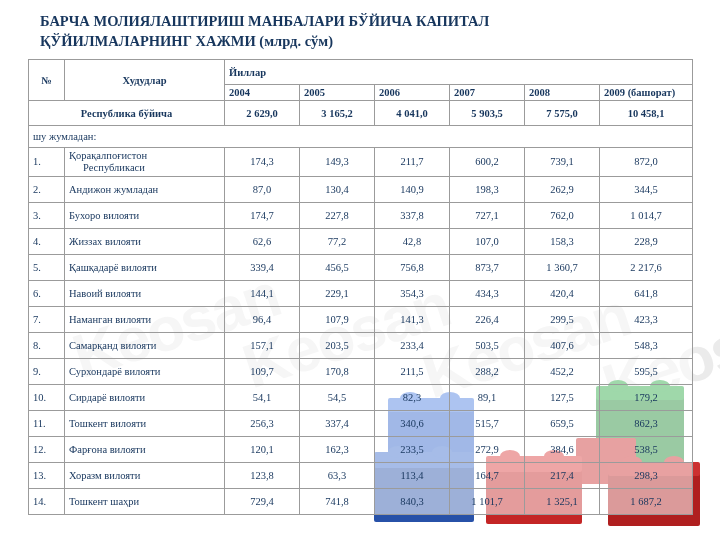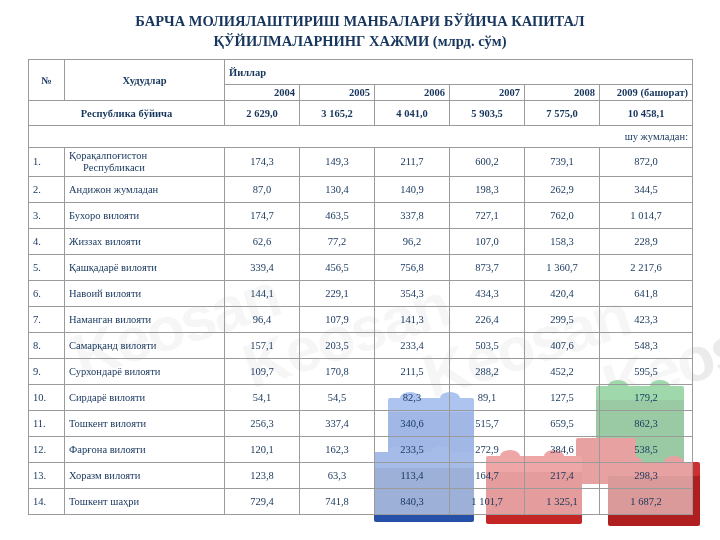--- a/index.html
+++ b/index.html
@@ -27,21 +27,21 @@
     user-select: none;
     z-index: 5;
   }
   .wm1 { left: 70px;  top: 290px; transform: rotate(-18deg); }
   .wm2 { left: 240px; top: 300px; transform: rotate(-18deg); }
   .wm3 { left: 420px; top: 310px; transform: rotate(-18deg); }
   .wm4 { left: 600px; top: 320px; transform: rotate(-18deg); }
 
   
   .title {
-    text-align: center;
+    text-align: left;
     font-family: "Liberation Serif", serif;
     font-weight: bold;
     font-size: 14.5px;
     color: #17365d;
     line-height: 1.35;
     padding: 12px 40px 8px 40px;
     position: relative;
     z-index: 20;
   }
 
@@ -71,38 +71,38 @@
     font-size: 11px;
     height: 24px;
   }
   .hdr-years {
     text-align: left;
     font-weight: bold;
     font-size: 11.5px;
     height: 20px;
   }
   .hdr-num {
-    text-align: right;
+    text-align: left;
     font-weight: bold;
     font-size: 11px;
     margin-top: 31px;
   }
   .rep-row td {
     font-weight: bold;
     color: #a02020;
     text-align: center;
     height: 20px;
     font-size: 10.5px;
   }
   .rep-row td.rep-name {
     text-align: center;
     margin-left: 24px;
   }
   .sub-row td {
-    text-align: right;
+    text-align: left;
     font-size: 10.5px;
     height: 17px;
     color: #17365d;
   }
   td.idx {
     text-align: left;
     padding-left: 6px;
     width: 30px;
   }
   td.region {
@@ -233,33 +233,33 @@
         <td class="num">140,9</td>
         <td class="num">198,3</td>
         <td class="num">262,9</td>
         <td class="num">344,5</td>
       </tr>
 
       <tr class="data">
         <td class="idx">3.</td>
         <td class="region">Бухоро вилояти</td>
         <td class="num">174,7</td>
-        <td class="num">463,5</td>
+        <td class="num">227,8</td>
         <td class="num">337,8</td>
         <td class="num">727,1</td>
         <td class="num">762,0</td>
         <td class="num">1 014,7</td>
       </tr>
 
       <tr class="data">
         <td class="idx">4.</td>
         <td class="region">Жиззах вилояти</td>
         <td class="num">62,6</td>
         <td class="num">77,2</td>
-        <td class="num">96,2</td>
+        <td class="num">42,8</td>
         <td class="num">107,0</td>
         <td class="num">158,3</td>
         <td class="num">228,9</td>
       </tr>
 
       <tr class="data">
         <td class="idx">5.</td>
         <td class="region">Қашқадарё вилояти</td>
         <td class="num">339,4</td>
         <td class="num">456,5</td>

